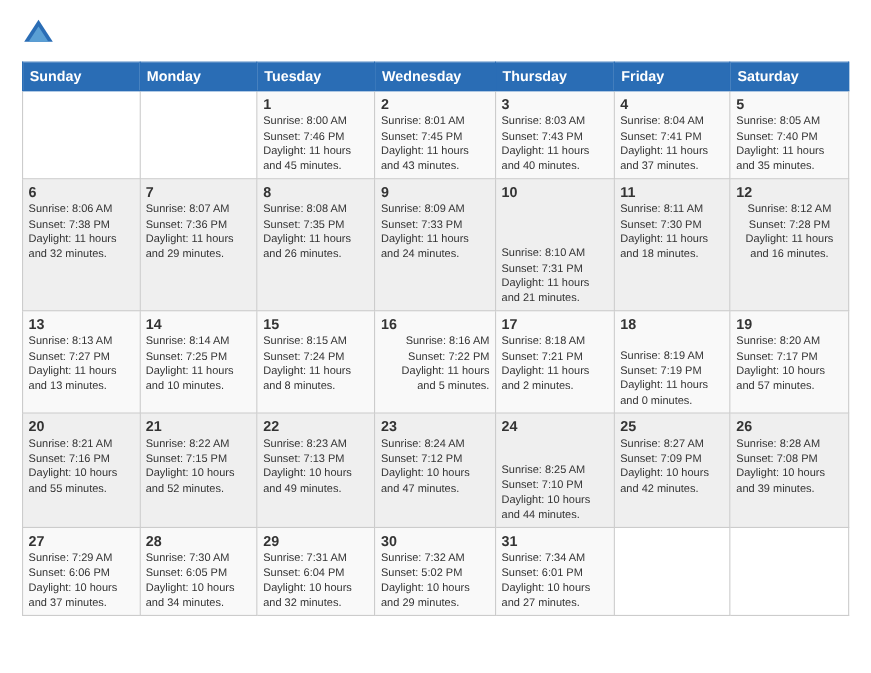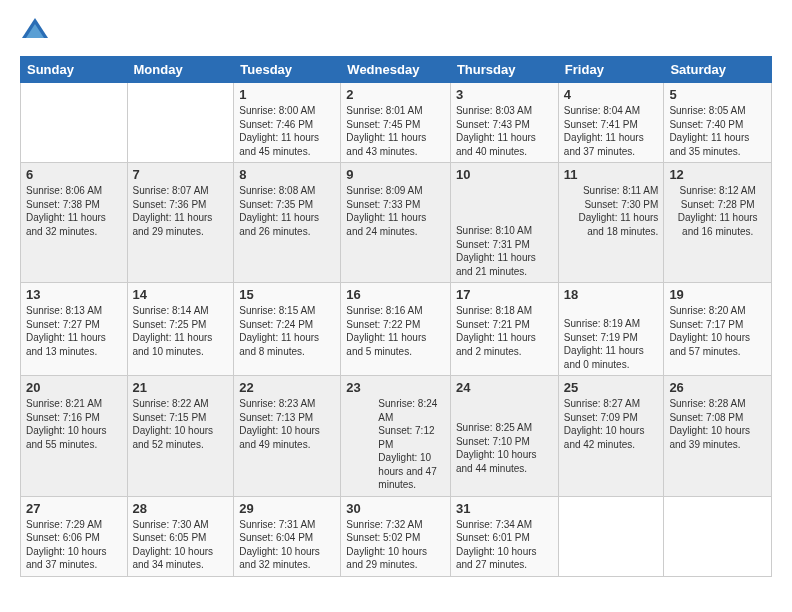--- a/index.html
+++ b/index.html
@@ -198,21 +198,21 @@
 Daylight: 11 hours and 24 minutes.</div>
           </td>
           <td>
             <span class="day-number">10</span>
             <div class="day-info" style="white-space: pre-line; margin-top: 42px;">Sunrise: 8:10 AM
 Sunset: 7:31 PM
 Daylight: 11 hours and 21 minutes.</div>
           </td>
           <td>
             <span class="day-number">11</span>
-            <div class="day-info" style="white-space: pre-line; text-align: right;">Sunrise: 8:11 AM
+            <div class="day-info" style="white-space: pre-line;">Sunrise: 8:11 AM
 Sunset: 7:30 PM
 Daylight: 11 hours and 18 minutes.</div>
           </td>
           <td>
             <span class="day-number">12</span>
             <div class="day-info" style="white-space: pre-line; text-align: center;">Sunrise: 8:12 AM
 Sunset: 7:28 PM
 Daylight: 11 hours and 16 minutes.</div>
           </td>
         </tr>
@@ -230,21 +230,21 @@
 Daylight: 11 hours and 10 minutes.</div>
           </td>
           <td>
             <span class="day-number">15</span>
             <div class="day-info" style="white-space: pre-line;">Sunrise: 8:15 AM
 Sunset: 7:24 PM
 Daylight: 11 hours and 8 minutes.</div>
           </td>
           <td>
             <span class="day-number">16</span>
-            <div class="day-info" style="white-space: pre-line;">Sunrise: 8:16 AM
+            <div class="day-info" style="white-space: pre-line; text-align: right;">Sunrise: 8:16 AM
 Sunset: 7:22 PM
 Daylight: 11 hours and 5 minutes.</div>
           </td>
           <td>
             <span class="day-number">17</span>
             <div class="day-info" style="white-space: pre-line;">Sunrise: 8:18 AM
 Sunset: 7:21 PM
 Daylight: 11 hours and 2 minutes.</div>
           </td>
           <td>
@@ -274,21 +274,21 @@
 Daylight: 10 hours and 52 minutes.</div>
           </td>
           <td>
             <span class="day-number">22</span>
             <div class="day-info" style="white-space: pre-line;">Sunrise: 8:23 AM
 Sunset: 7:13 PM
 Daylight: 10 hours and 49 minutes.</div>
           </td>
           <td>
             <span class="day-number">23</span>
-            <div class="day-info" style="white-space: pre-line; margin-left: 32px;">Sunrise: 8:24 AM
+            <div class="day-info" style="white-space: pre-line;">Sunrise: 8:24 AM
 Sunset: 7:12 PM
 Daylight: 10 hours and 47 minutes.</div>
           </td>
           <td>
             <span class="day-number">24</span>
             <div class="day-info" style="white-space: pre-line; margin-top: 26px;">Sunrise: 8:25 AM
 Sunset: 7:10 PM
 Daylight: 10 hours and 44 minutes.</div>
           </td>
           <td>

